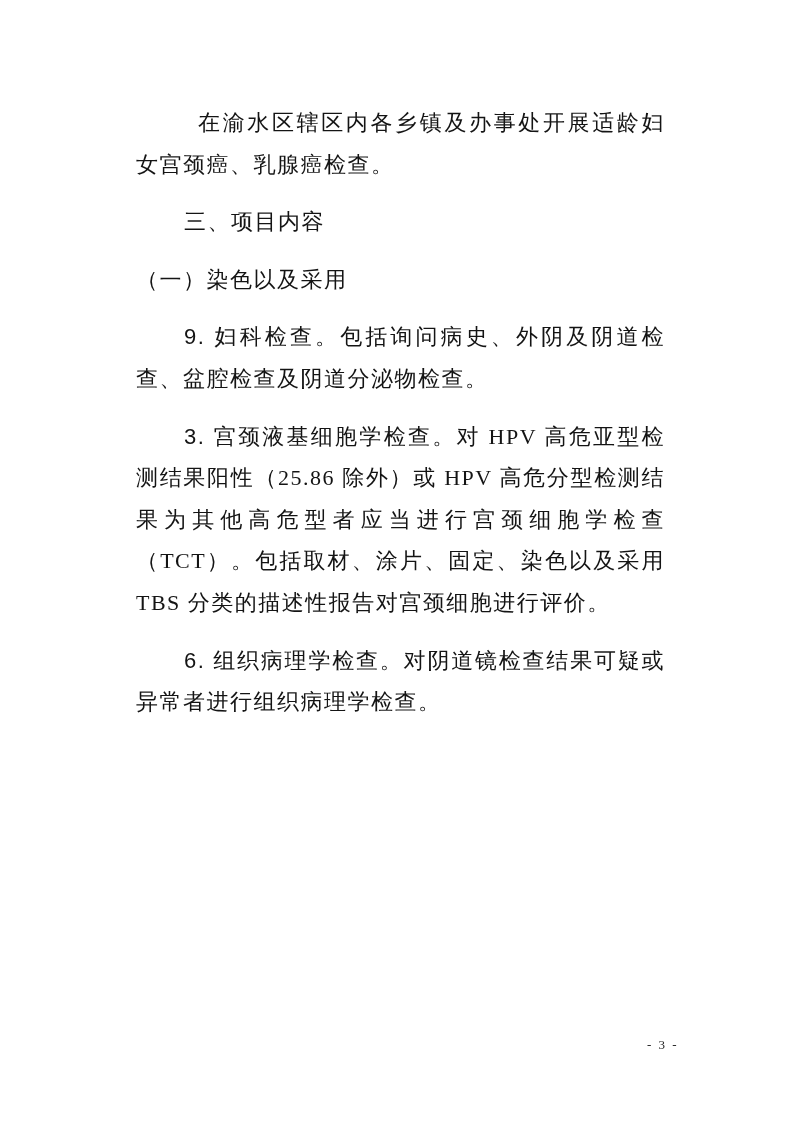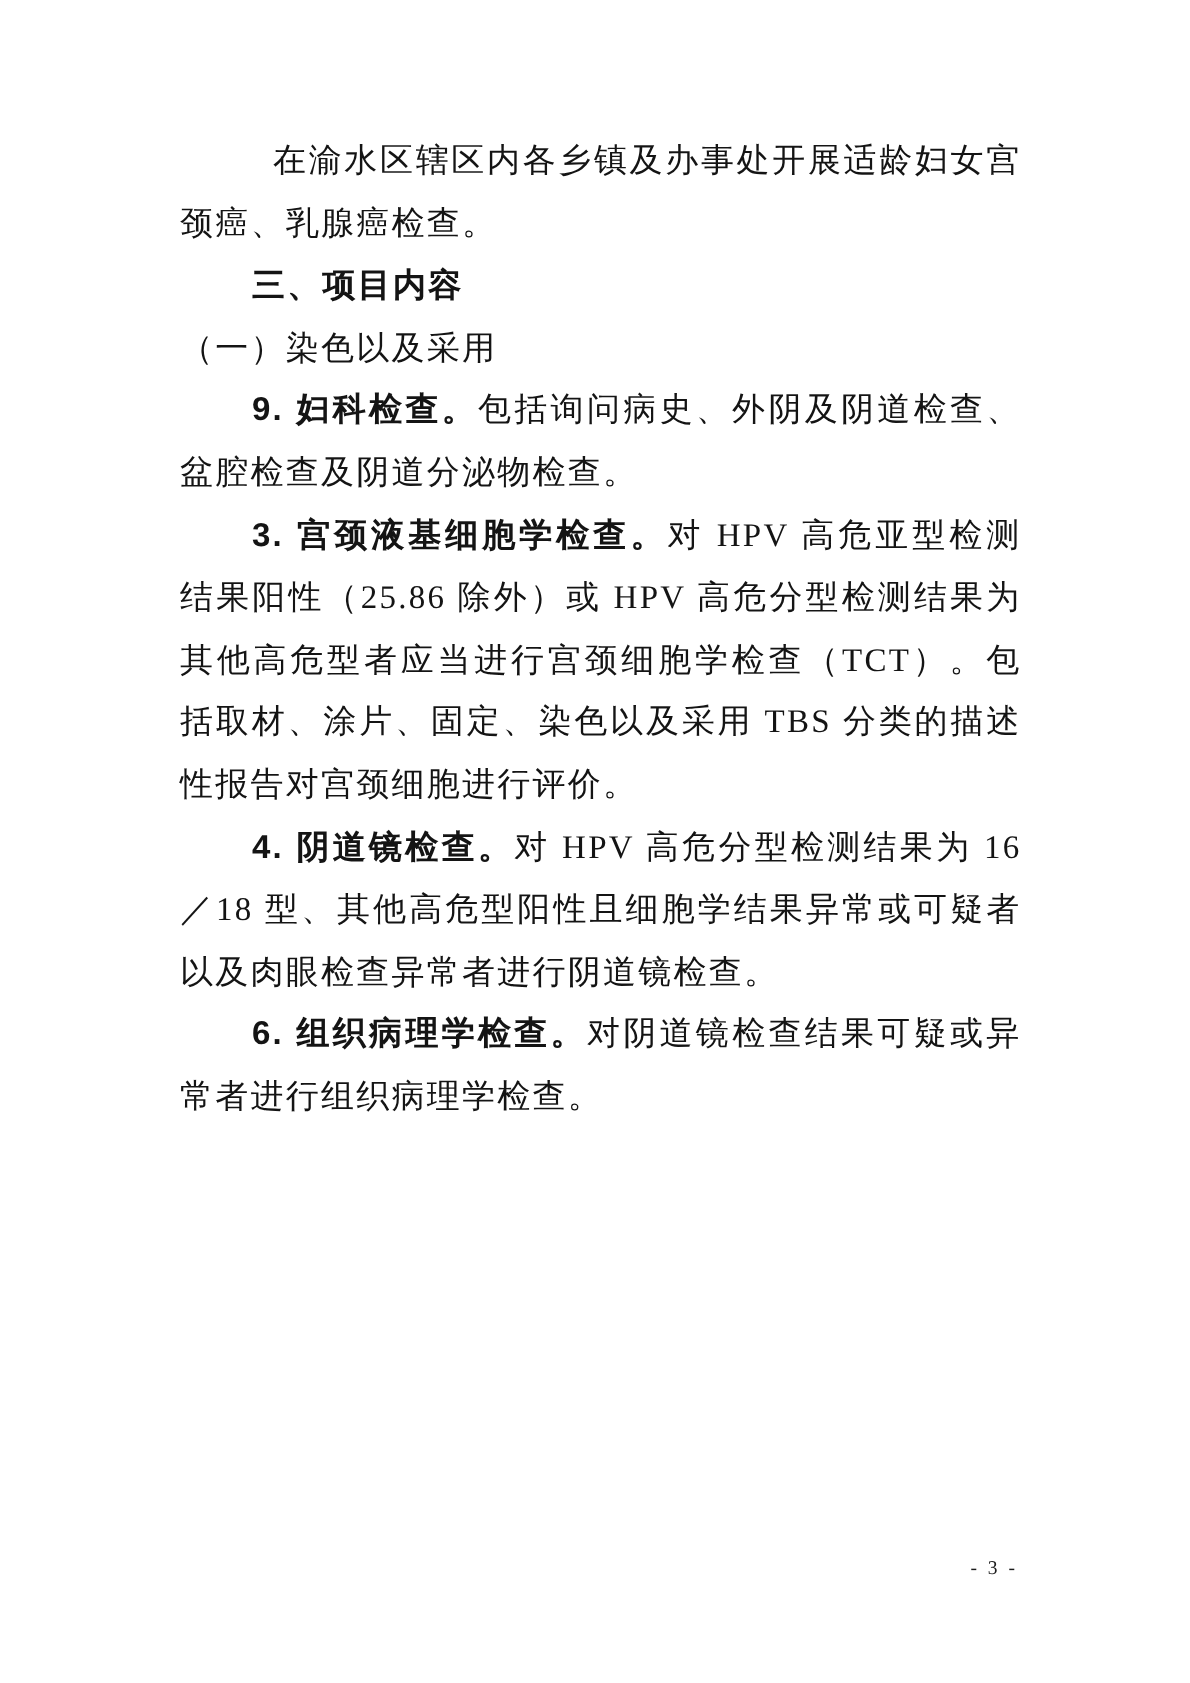--- a/index.html
+++ b/index.html
@@ -20,32 +20,32 @@
   .content {
     position: absolute;
     left: 120px;
     top: 86px;
     width: 561px;
     font-size: 22px;
     line-height: 41.6px;
     letter-spacing: 1.5px;
   }
   .content p {
-    margin: 0;
+    margin: 16px;
     padding: 0;
     text-align: justify;
     text-align-last: left;
   }
   .para-intro { text-indent: 62px; }
   .para-item  { text-indent: 48px; }
   .para-heading { text-indent: 48px; }
   .para-sub { text-indent: 0; }
   .lead-bold {
     font-family: "Liberation Sans", "DejaVu Sans", sans-serif;
-    font-weight: 700;
+    font-weight: 400;
     letter-spacing: 1.5px;
   }
   .page-footer {
     position: absolute;
     top: 1037px;
     left: 647px;
     font-size: 13px;
     letter-spacing: 2px;
     color: #1c1c1c;
     font-family: "Liberation Serif", "DejaVu Serif", serif;
@@ -71,23 +71,20 @@
 
     <p class="para-item">
       <span class="lead-bold">9. 妇科检查。</span><span>包括询问病史、外阴及阴道检查、盆腔检查及阴道分泌物检查。</span>
     </p>
 
 
     <p class="para-item">
       <span class="lead-bold">3. 宫颈液基细胞学检查。</span><span>对 HPV 高危亚型检测结果阳性（25.86 除外）或 HPV 高危分型检测结果为其他高危型者应当进行宫颈细胞学检查（TCT）。包括取材、涂片、固定、染色以及采用 TBS 分类的描述性报告对宫颈细胞进行评价。</span>
     </p>
 
-    <p class="para-item">
-      <span class="lead-bold">4. 阴道镜检查。</span><span>对 HPV 高危分型检测结果为 16／18 型、其他高危型阳性且细胞学结果异常或可疑者以及肉眼检查异常者进行阴道镜检查。</span>
-    </p>
 
     <p class="para-item">
       <span class="lead-bold">6. 组织病理学检查。</span><span>对阴道镜检查结果可疑或异常者进行组织病理学检查。</span>
     </p>
 
   </div>
 
   <div class="page-footer">- 3 -</div>
 </div>
 

